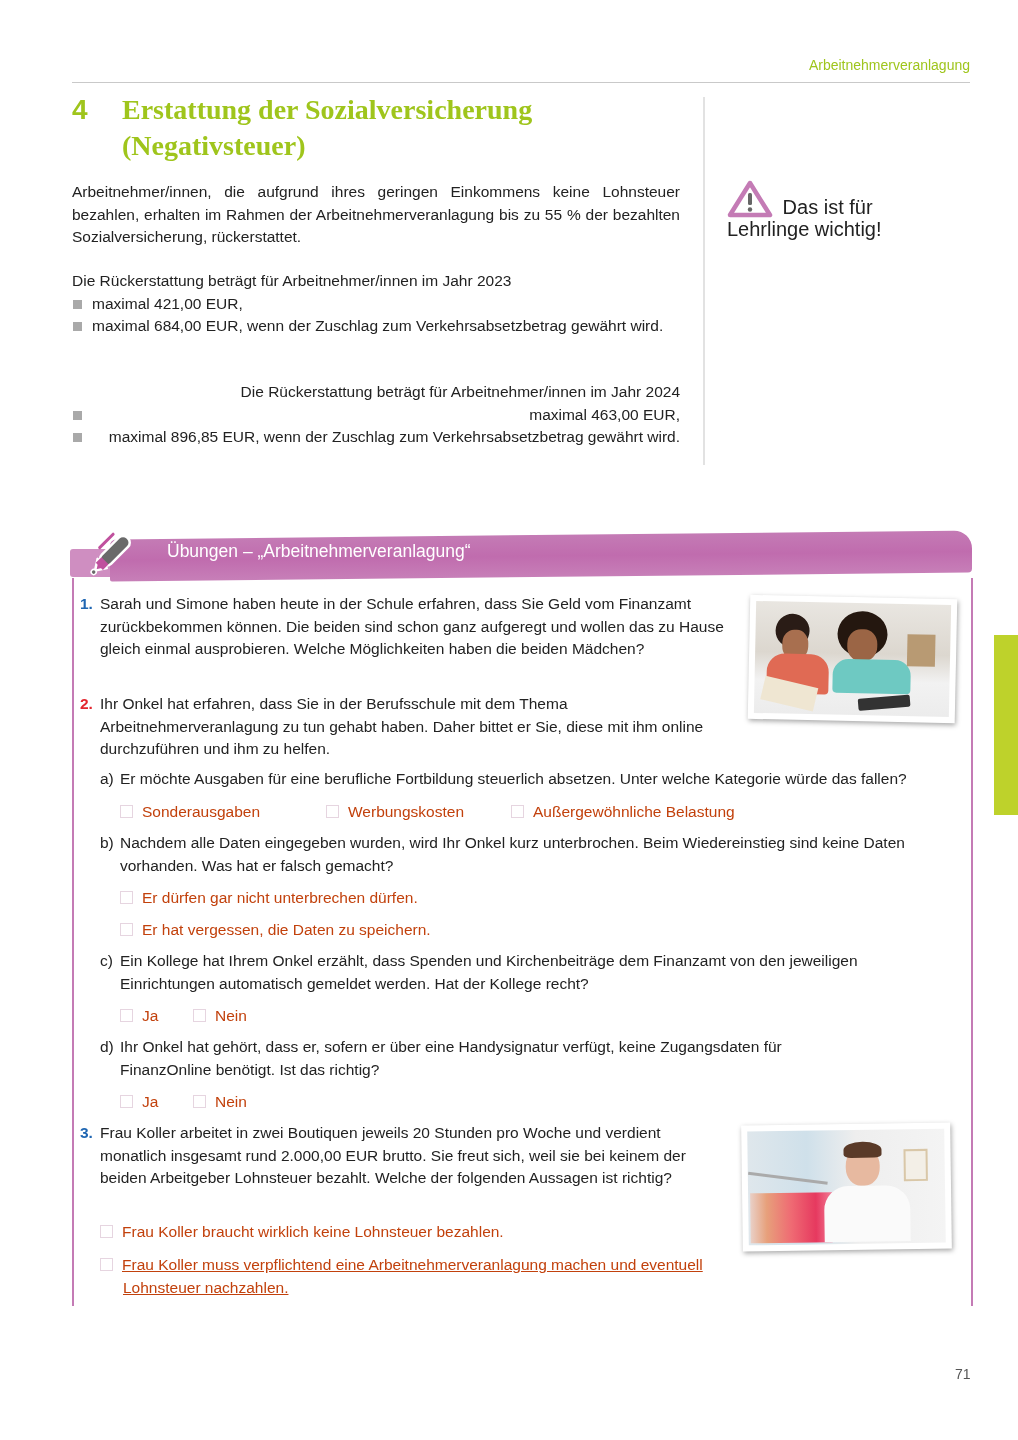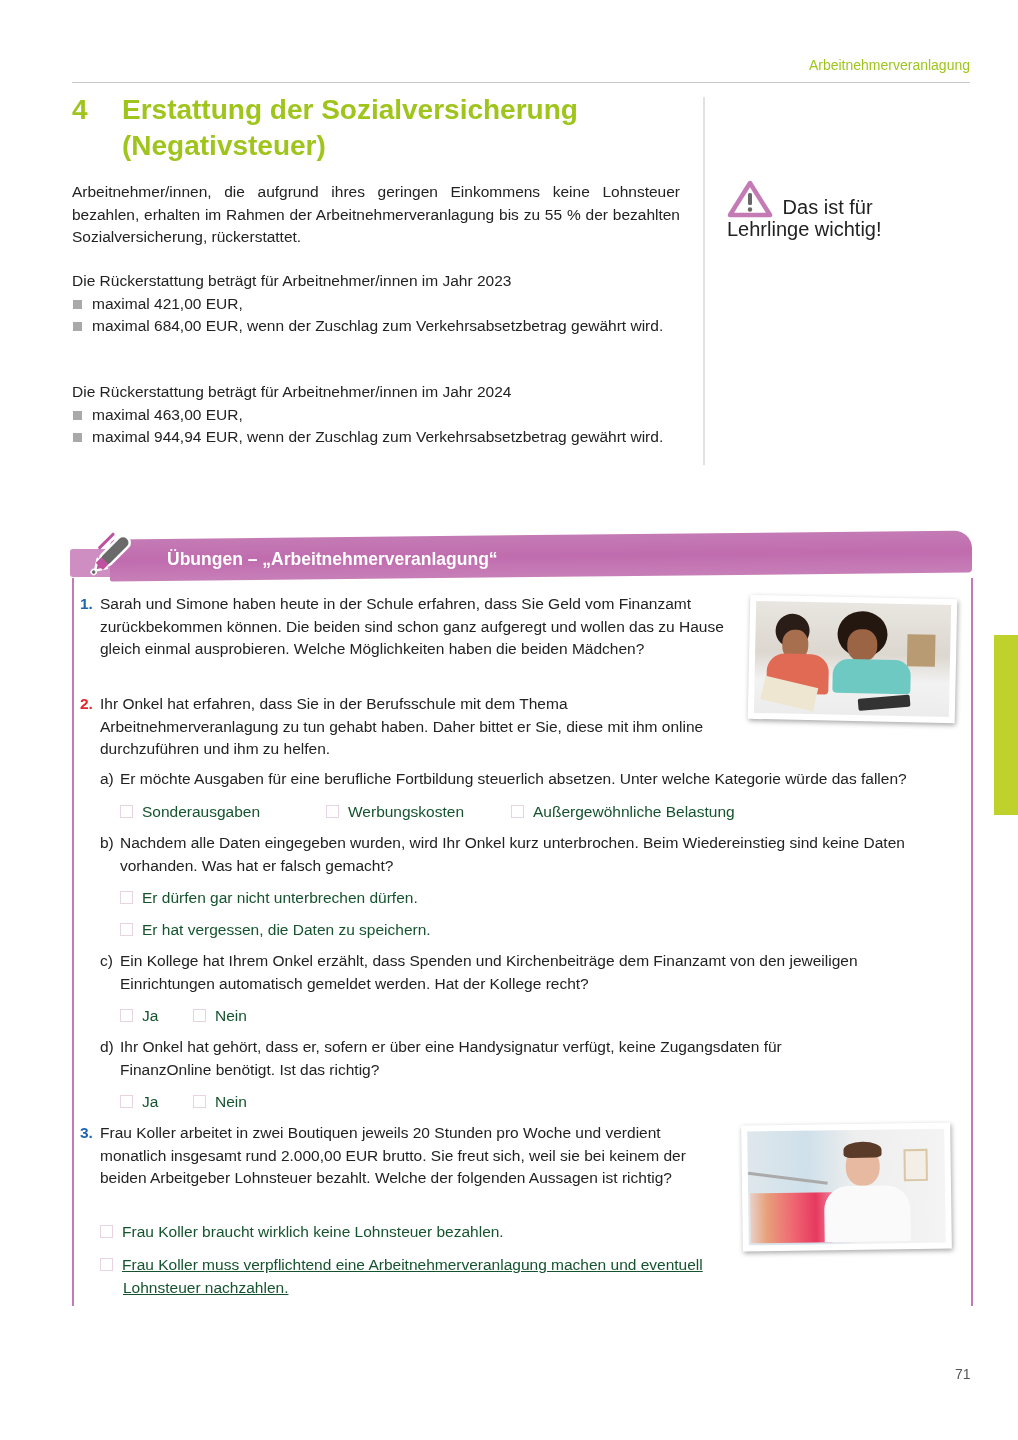--- a/index.html
+++ b/index.html
@@ -5,57 +5,57 @@
   html,body{margin:0;padding:0;background:#fff;}
   body{width:1018px;height:1440px;position:relative;overflow:hidden;
        font-family:"Liberation Sans",sans-serif;color:#222;}
   .running-head{position:absolute;right:48px;top:57px;font-size:14px;color:#9fc51c;}
   .head-rule{position:absolute;left:72px;top:82px;width:898px;height:1px;background:#c9c9c9;}
   .col-rule{position:absolute;left:703px;top:97px;width:2px;height:368px;background:#e2e2e2;}
 
   .chapter{position:absolute;left:72px;top:92px;width:620px;color:#9fc51c;font-weight:bold;
            font-size:28px;line-height:36px;}
   .chapter .num{position:absolute;left:0;top:0;}
-  .chapter .title{position:absolute;left:50px;top:0;width:560px;}
+  .chapter .title{position:absolute;left:50px;top:0;width:560px;font-family:Liberation Serif, serif;}
 
   .body-text{position:absolute;left:72px;width:608px;font-size:15.5px;line-height:22.5px;color:#222;}
   .intro{top:181px;text-align:justify;}
   .bullet-list{list-style:none;margin:0;padding:0;}
   .bullet-list li{position:relative;padding-left:20px;}
   .bullet-list li .sq{position:absolute;left:1px;top:7px;width:9px;height:9px;background:#a9a9a9;}
   .block2023{top:270px;}
-  .block2024{top:381px;}
+  .block2024{top:381px;text-align:right;}
 
   .hint{position:absolute;left:727px;top:180px;width:220px;font-size:20px;line-height:22px;color:#222;}
   .hint svg{vertical-align:-4px;margin-right:4px;}
 
   .exercise-banner{position:absolute;left:70px;top:531px;width:902px;height:48px;}
   .exercise-banner .brush{position:absolute;left:40px;top:4px;width:862px;height:42px;
      background:linear-gradient(180deg,#c47bb5 0%,#c06cae 50%,#c77fb8 100%);
      border-radius:6px 18px 4px 2px;transform:skewY(-0.6deg);}
   .exercise-banner .brush2{position:absolute;left:0px;top:18px;width:120px;height:28px;
      background:#c77ab6;opacity:.85;border-radius:3px;}
-  .exercise-banner .btitle{position:absolute;left:97px;top:18px;color:#fff;font-weight:bold;
+  .exercise-banner .btitle{position:absolute;left:97px;top:10px;color:#fff;font-weight:normal;
      font-size:17.5px;}
   .pen-icon{position:absolute;left:10px;top:-3px;}
 
   .exercise-box{position:absolute;left:72px;top:578px;width:897px;height:728px;
      border-left:2px solid #c47bb5;border-right:2px solid #c47bb5;}
 
   .q{position:absolute;left:80px;font-size:15.5px;line-height:22.5px;color:#222;}
   .q .qnum{position:absolute;left:0;top:0;font-weight:bold;}
   .q .qtext{display:block;padding-left:20px;}
   .qnum.blue{color:#1f66b2;}
   .qnum.red{color:#e3262e;}
 
   .sub{position:absolute;left:100px;font-size:15.5px;line-height:22.5px;color:#222;}
   .sub .slabel{position:absolute;left:0;top:0;}
   .sub .stext{display:block;padding-left:20px;}
 
-  .opt{position:absolute;font-size:15.5px;line-height:20px;color:#14532d;}
+  .opt{position:absolute;font-size:15.5px;line-height:20px;color:#c2410c;}
   .cb{display:inline-block;width:11px;height:11px;border:1px solid #e6d5e0;background:#fff;
       vertical-align:-1px;margin-right:9px;}
 
   .photo{position:absolute;background:#fff;box-shadow:1px 2px 5px rgba(0,0,0,.35);padding:6px;}
   .photo .inner{width:100%;height:100%;position:relative;overflow:hidden;}
   .photo1{left:749px;top:597px;width:195px;height:112px;transform:rotate(1.2deg);}
   .photo2{left:742px;top:1124px;width:197px;height:114px;transform:rotate(-0.8deg);}
 
   .side-tab{position:absolute;left:994px;top:635px;width:24px;height:180px;background:#bed22b;}
   .page-number{position:absolute;left:955px;top:1366px;font-size:14px;color:#555;}
@@ -79,21 +79,21 @@
   <ul class="bullet-list">
     <li><span class="sq"></span><span>maximal 421,00 EUR,</span></li>
     <li><span class="sq"></span><span>maximal 684,00 EUR, wenn der Zuschlag zum Verkehrsabsetzbetrag gewährt wird.</span></li>
   </ul>
 </div>
 
 <div class="body-text block2024">
   <div>Die Rückerstattung beträgt für Arbeitnehmer/innen im Jahr 2024</div>
   <ul class="bullet-list">
     <li><span class="sq"></span><span>maximal 463,00 EUR,</span></li>
-    <li><span class="sq"></span><span>maximal 944,94 EUR, wenn der Zuschlag zum Verkehrsabsetzbetrag gewährt wird.</span></li>
+    <li><span class="sq"></span><span>maximal 896,85 EUR, wenn der Zuschlag zum Verkehrsabsetzbetrag gewährt wird.</span></li>
   </ul>
 </div>
 
 <div class="hint">
   <span>
     <svg width="46" height="38" viewBox="0 0 46 38">
       <path d="M23 3 L43 35 L3 35 Z" fill="none" stroke="#c47bb5" stroke-width="4.5" stroke-linejoin="round"></path>
       <rect x="21" y="13" width="4" height="12" rx="1.5" fill="#666"></rect>
       <circle cx="23" cy="29.5" r="2.2" fill="#666"></circle>
     </svg>

